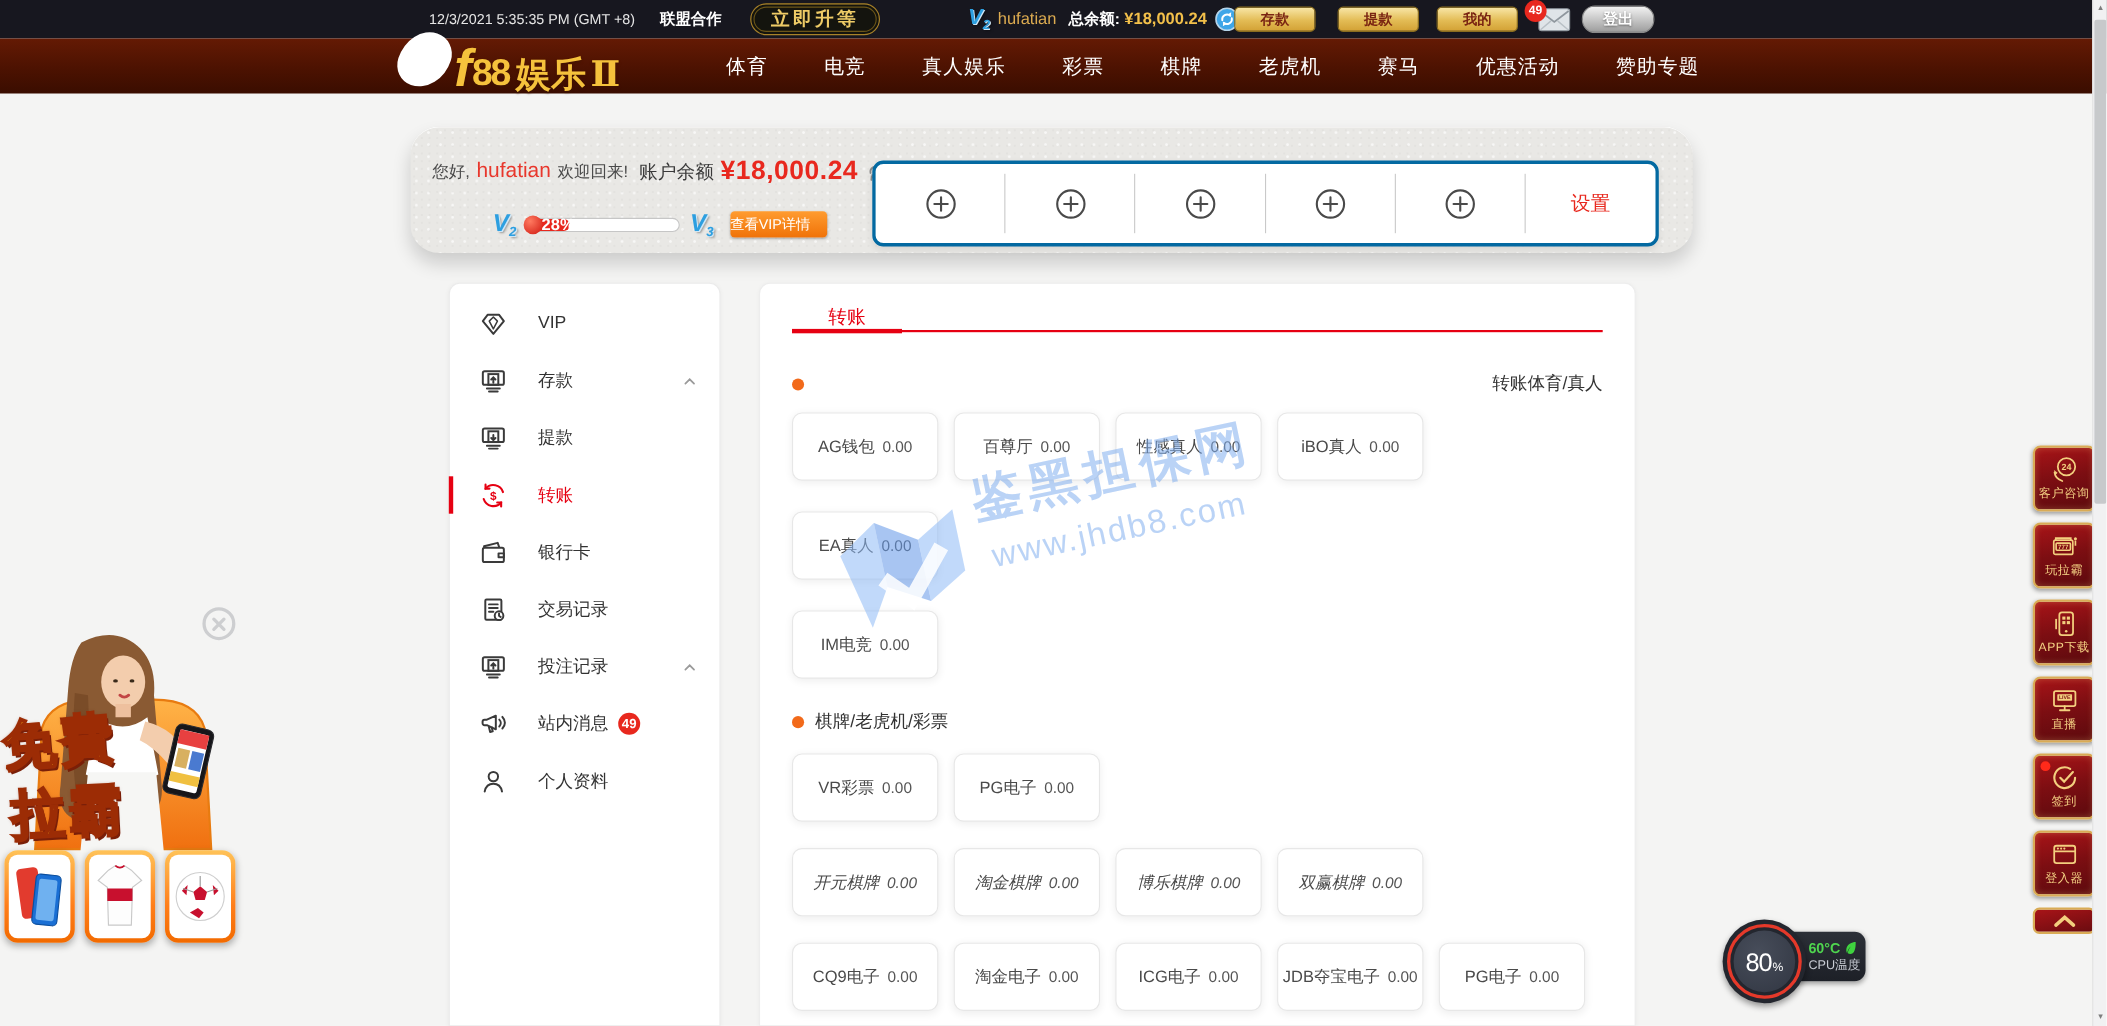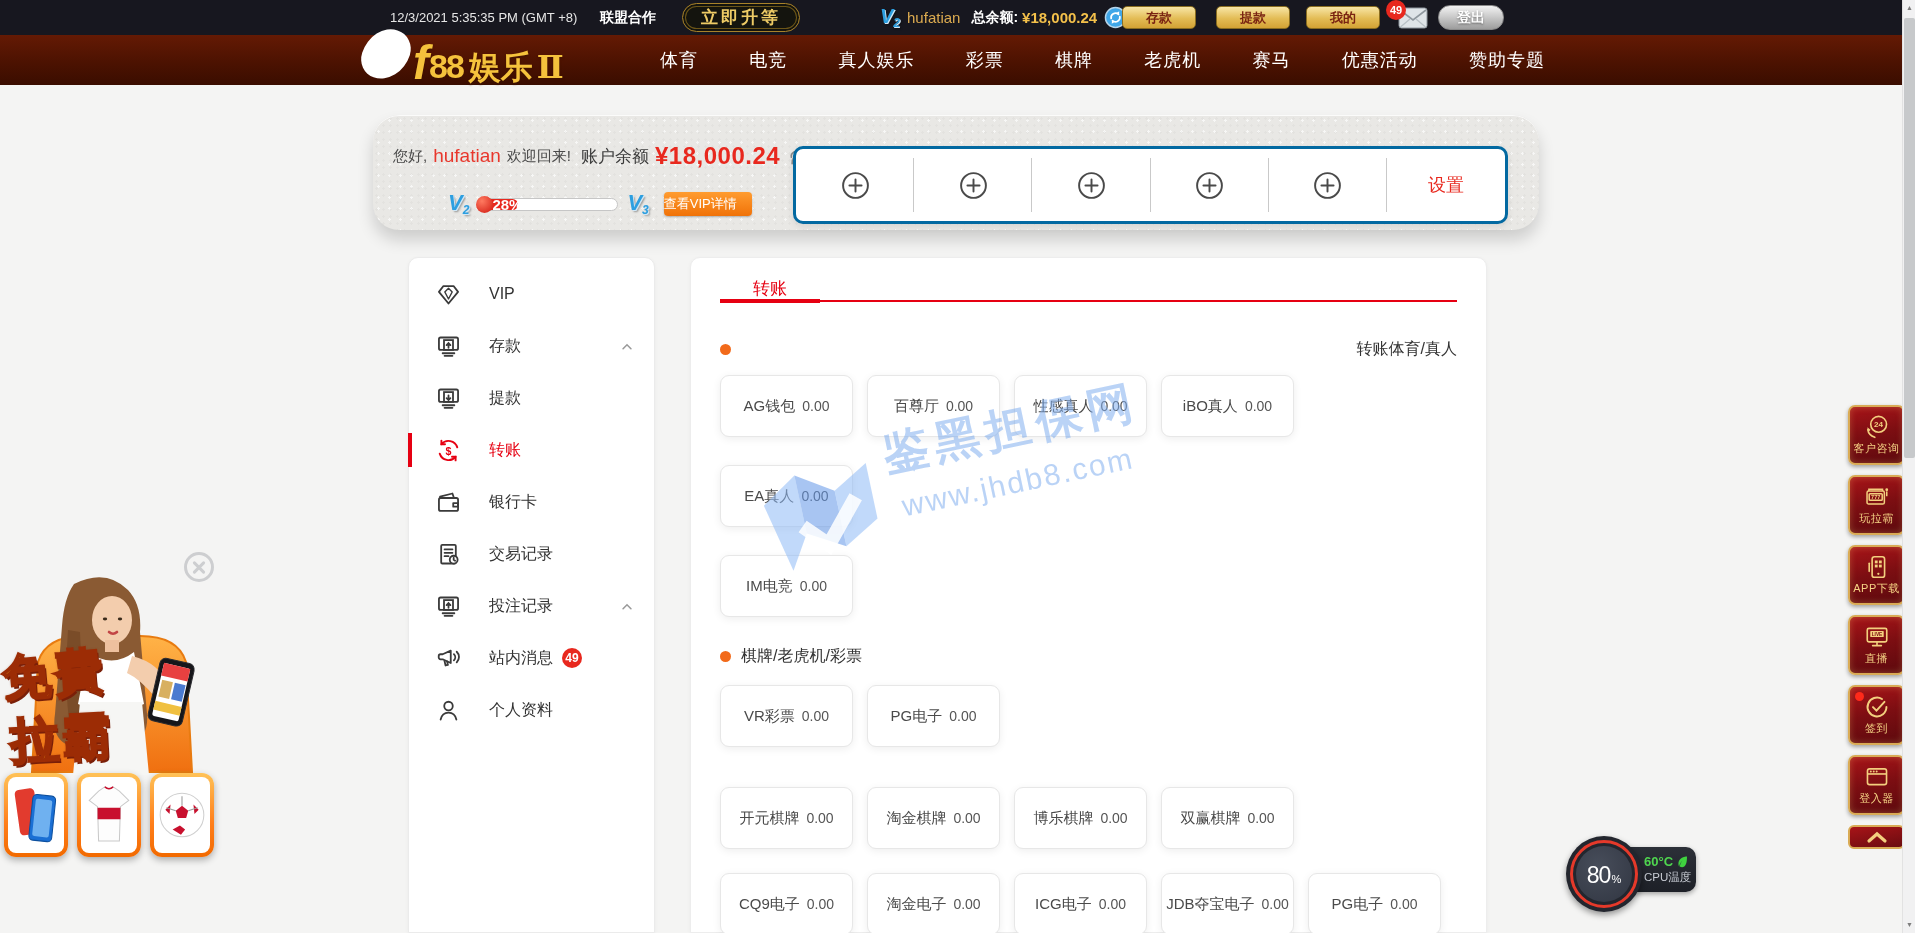--- a/index.html
+++ b/index.html
@@ -430,21 +430,21 @@
         <div class="card-row" style="margin-top: 18px;">
           <div class="wcard">
             <div class="wc-name">VR彩票</div>
             <div class="wc-val">0.00</div>
           </div>
           <div class="wcard">
             <div class="wc-name">PG电子</div>
             <div class="wc-val">0.00</div>
           </div>
         </div>
-        <div class="card-row" style="margin-top: 40px;">
+        <div class="card-row" style="margin-top: 24px; font-style: italic;">
           <div class="wcard">
             <div class="wc-name">开元棋牌</div>
             <div class="wc-val">0.00</div>
           </div>
           <div class="wcard">
             <div class="wc-name">淘金棋牌</div>
             <div class="wc-val">0.00</div>
           </div>
           <div class="wcard">
             <div class="wc-name">博乐棋牌</div>

